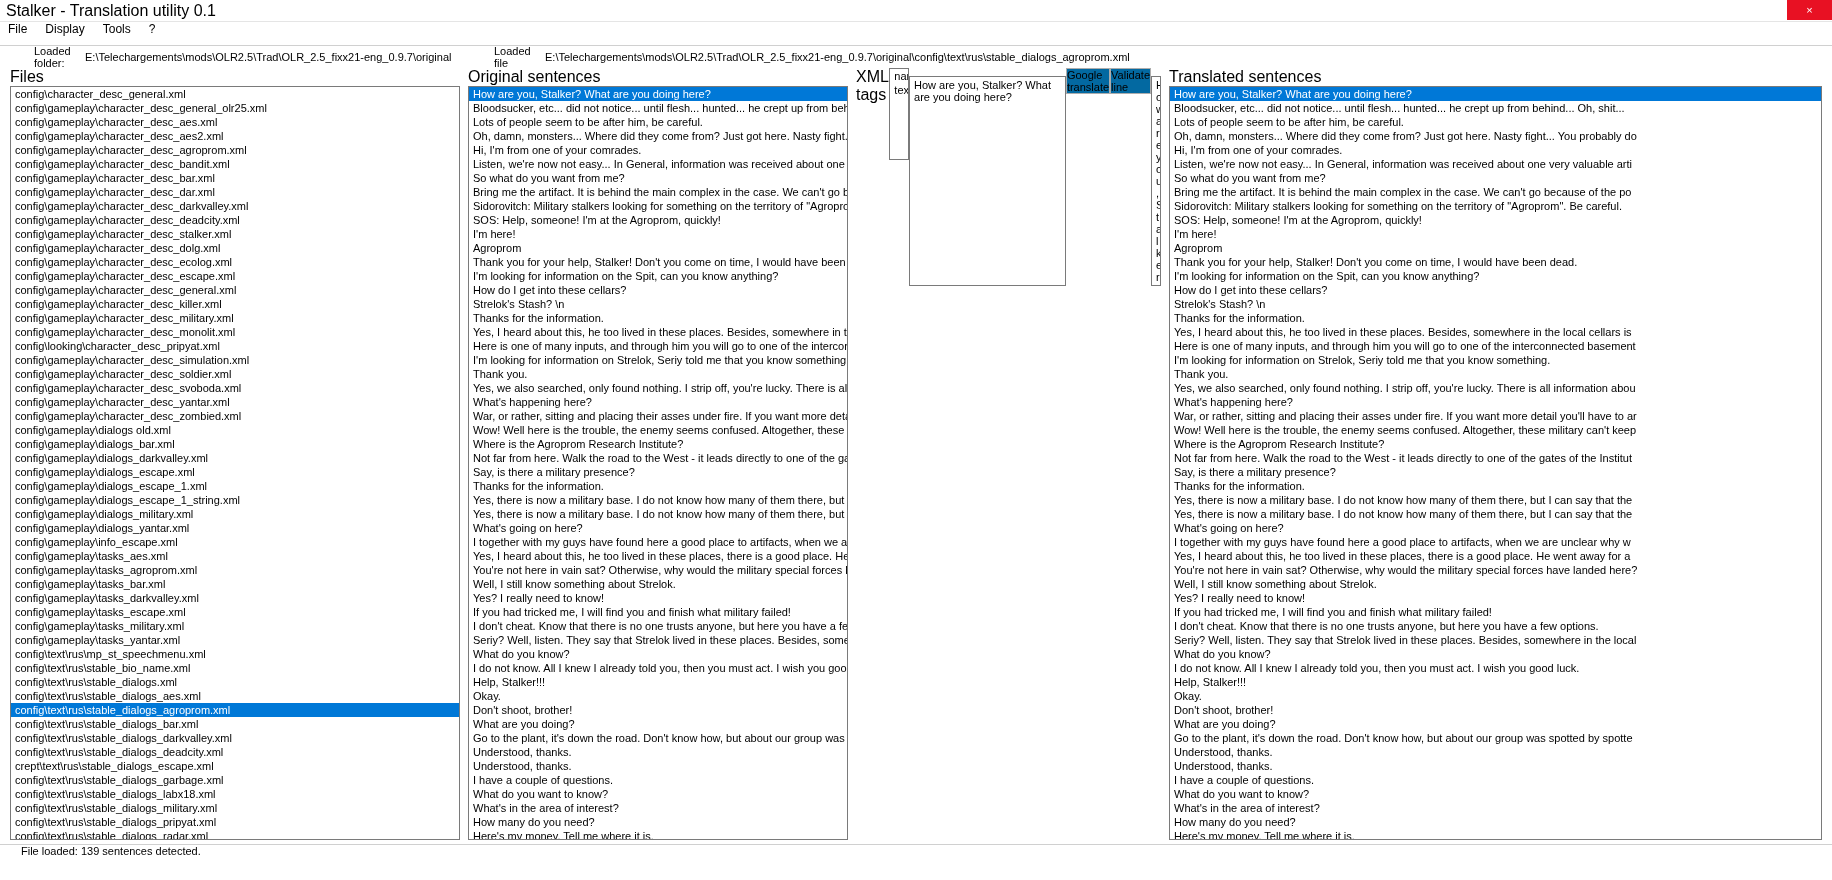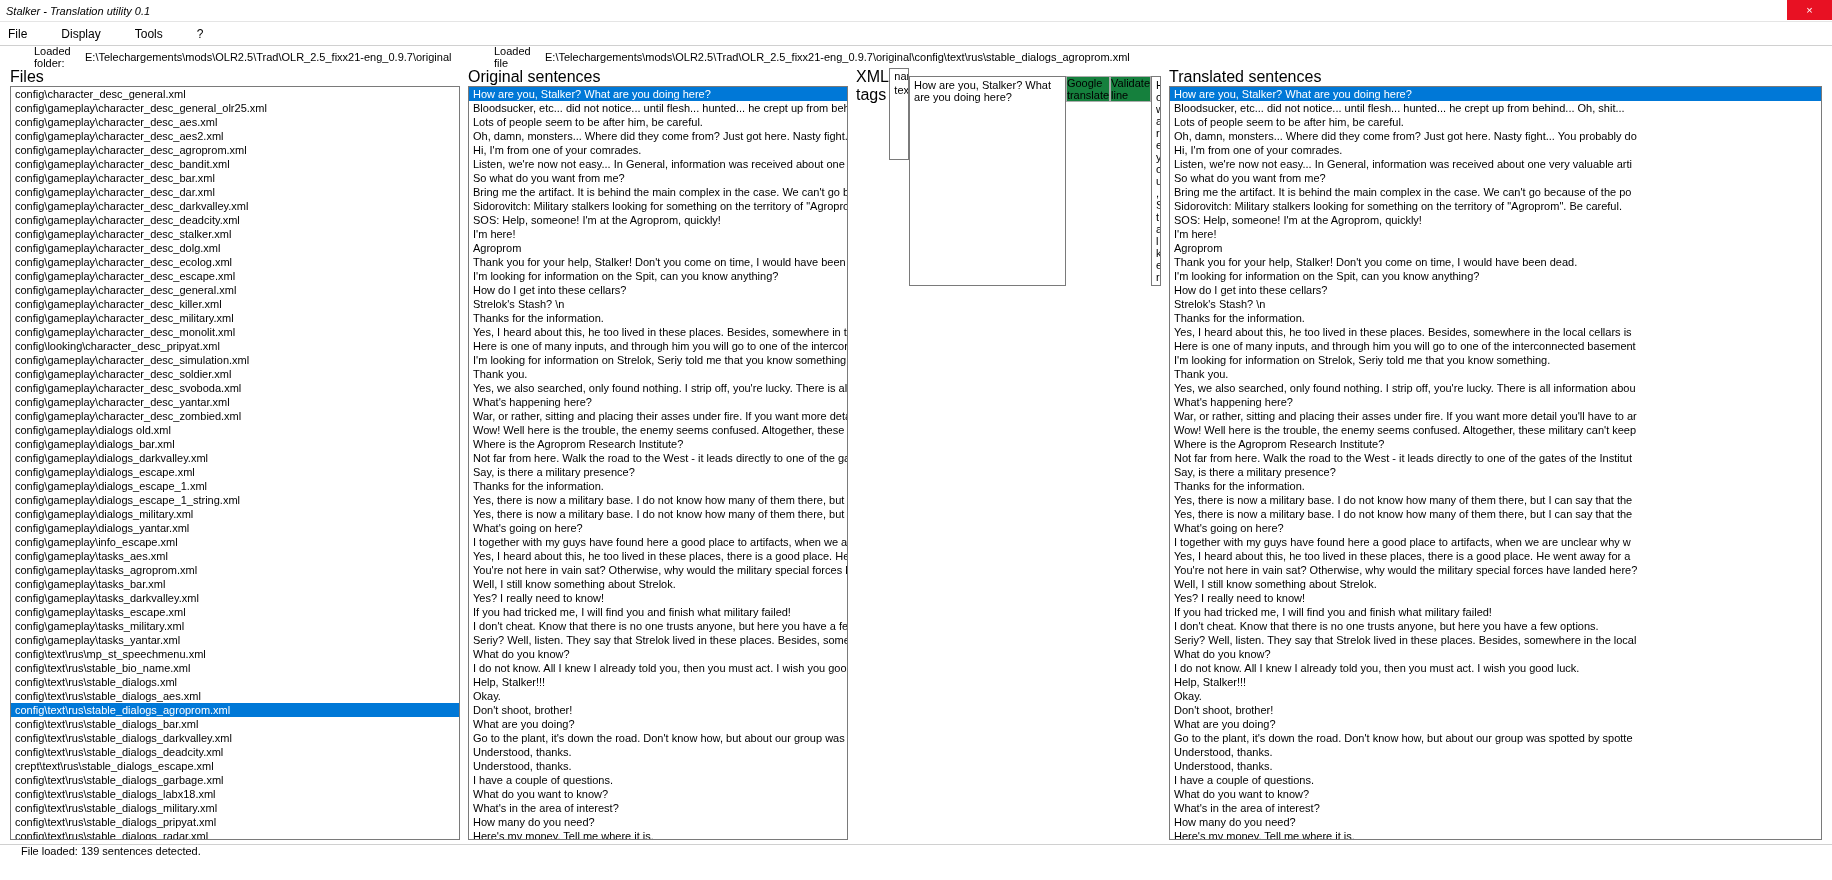--- a/index.html
+++ b/index.html
@@ -1,41 +1,41 @@
 <!DOCTYPE html>
 <html><head>
 <meta charset="utf-8">
 <style>
 * { box-sizing: border-box; margin: 0; padding: 0; font-family: "Segoe UI", Tahoma, sans-serif; font-size: 11px; }
 body { background: #fff; color: #000; width: 1832px; height: 880px; overflow: hidden; display: flex; flex-direction: column; }
 .titlebar { height: 22px; background: #fff; display: flex; align-items: center; padding: 0 6px; border-bottom: 1px solid #e5e5e5; position: relative; }
-.titlebar-text { font-size: 11px; font-style: italic; }
+.titlebar-text { font-size: 16px; }
 .close-btn { position: absolute; right: 0; top: 0; width: 45px; height: 20px; background: #e81123; color: #fff; display: flex; align-items: center; justify-content: center; font-size: 13px; cursor: pointer; }
-.menubar { height: 24px; background: #fff; display: flex; align-items: center; padding: 0 8px; gap: 34px; border-bottom: 1px solid #d0d0d0; }
+.menubar { height: 24px; background: #fff; display: flex; padding: 0 8px; gap: 18px; border-bottom: 1px solid #d0d0d0; }
 .menu-item { cursor: pointer; font-size: 12px; }
 .pathrow { height: 22px; display: flex; align-items: center; padding: 0 10px; }
 .pathrow .label { width: 75px; padding-left: 24px; }
 .pathrow .path { }
 .pathrow-group { display: flex; }
 .pathrow-left { flex: 0 0 460px; display: flex; align-items: center; }
 .pathrow-right { flex: 1; display: flex; align-items: center; }
 .content { flex: 1; display: flex; padding: 0 10px 4px 10px; gap: 8px; overflow: hidden; }
 .panel { display: flex; flex-direction: column; overflow: hidden; }
 .panel-label { font-size: 16px; height: 18px; }
 .listbox { border: 1px solid #7a7a7a; background: #fff; overflow-y: scroll; overflow-x: hidden; flex: 1; }
 .listbox .row { padding: 0 4px; height: 14px; line-height: 14px; white-space: nowrap; overflow: hidden; cursor: pointer; font-size: 11px; }
 .listbox .row.selected { background: #0078d7; color: #fff; }
 .files-panel { flex: 0 0 450px; }
 .orig-panel { flex: 0 0 380px; }
 .mid-panel  { flex: 0 0 305px; display: flex; flex-direction: row; }
 .trans-panel{ flex: 1; }
 .xml-tags-box { border: 1px solid #7a7a7a; height: 92px; overflow: auto; }
 .xml-tags-box .row { padding: 0 4px; height: 14px; line-height: 14px; }
 .textarea { border: 1px solid #7a7a7a; resize: none; width: 100%; padding: 2px 4px; font-family: inherit; font-size: 11px; height: 210px; }
-.btn { border: 1px solid #adadad; background: #15803d; height: 26px; display: flex; align-items: center; justify-content: center; cursor: pointer; margin-top: 8px; }
+.btn { border: 1px solid #adadad; background: #0369a1; height: 26px; display: flex; align-items: center; justify-content: center; cursor: pointer; margin-top: 0; }
 .statusbar { height: 36px; border-top: 1px solid #d0d0d0; display: flex; padding: 0 21px; font-size: 12px; }
 .scrollable::-webkit-scrollbar { width: 17px; }
 .scrollable::-webkit-scrollbar-track { background: #f0f0f0; }
 .scrollable::-webkit-scrollbar-thumb { background: #c2c3c9; border: 1px solid #c0c0c0; }
 </style>
 </head>
 <body>
 
 <div class="titlebar">
   <span class="titlebar-text">Stalker - Translation utility 0.1</span>

